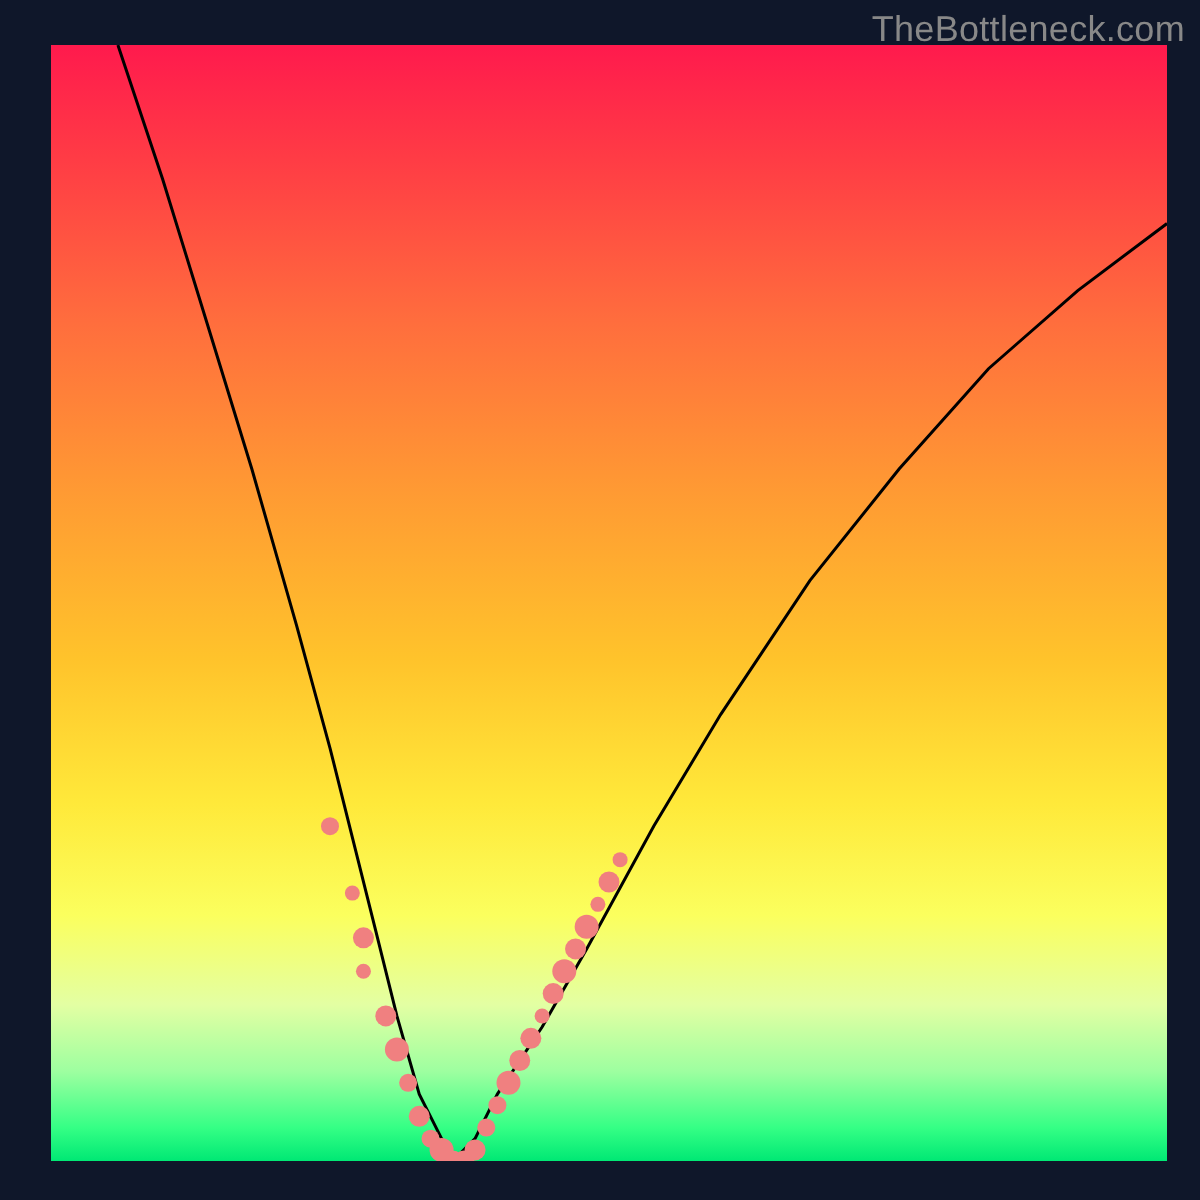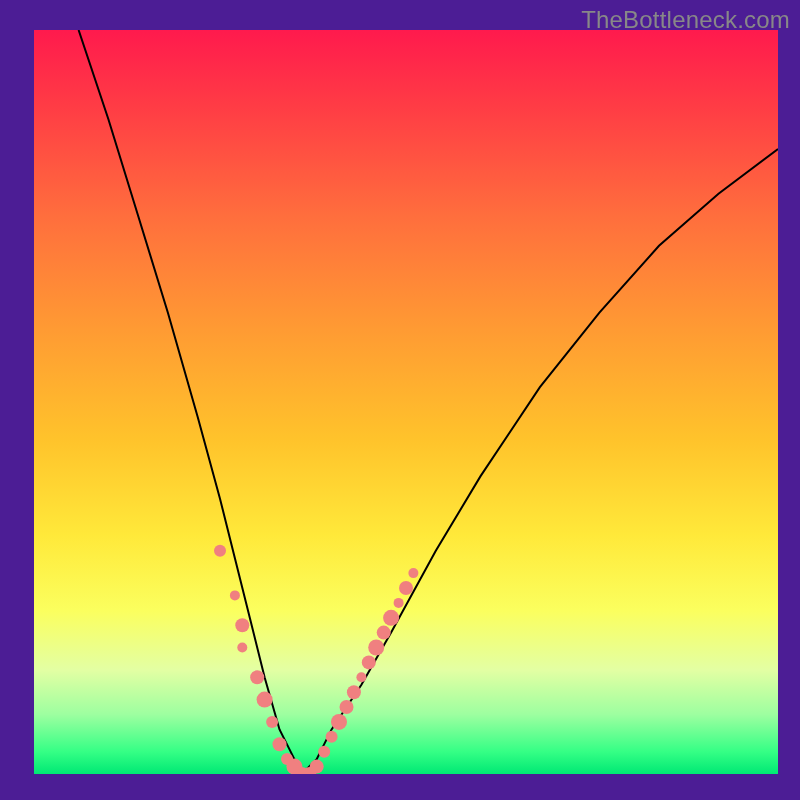--- a/index.html
+++ b/index.html
@@ -10,21 +10,21 @@
     background: #000;
     overflow: hidden;
     font-family: Arial, Helvetica, sans-serif;
   }
   .frame {
     position: absolute;
     left: 0;
     top: 0;
     width: 800px;
     height: 800px;
-    background: #4c1d95;
+    background: #0f172a;
   }
   .plot {
     position: absolute;
     left: 34px;
     top: 30px;
     width: 744px;
     height: 744px;
     
     background: linear-gradient(to bottom,
       #ff1a4d 0%,

